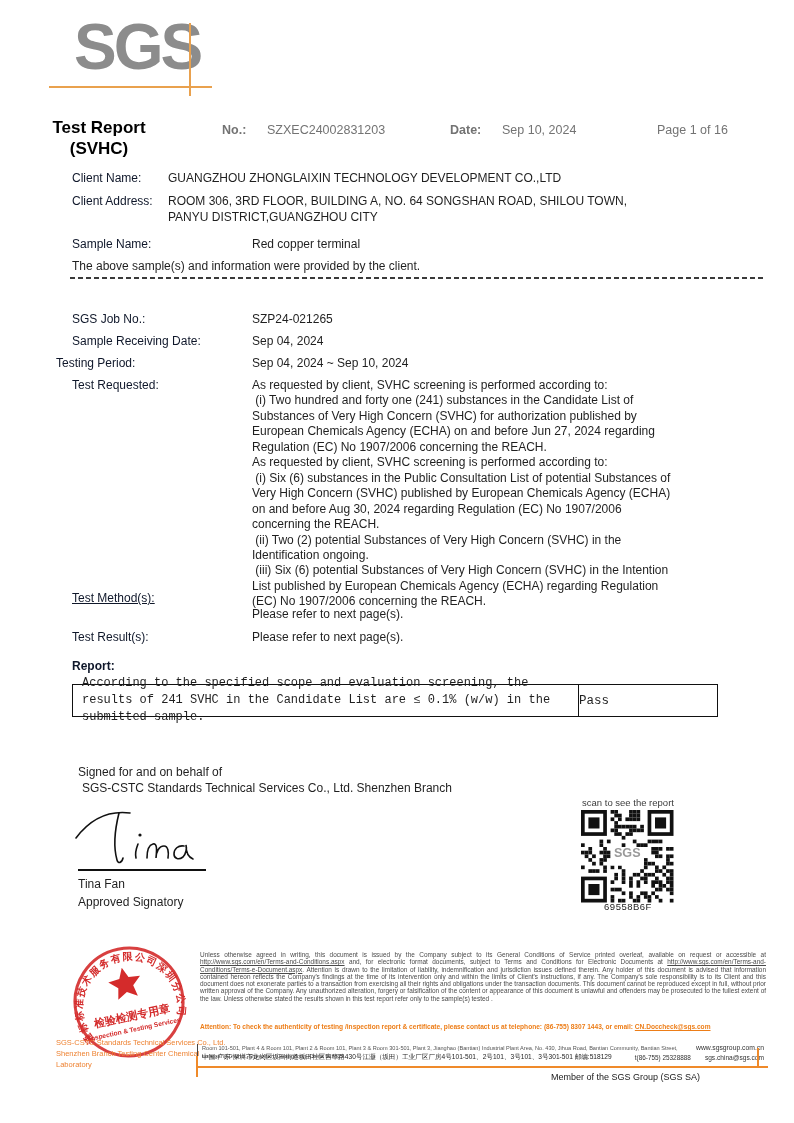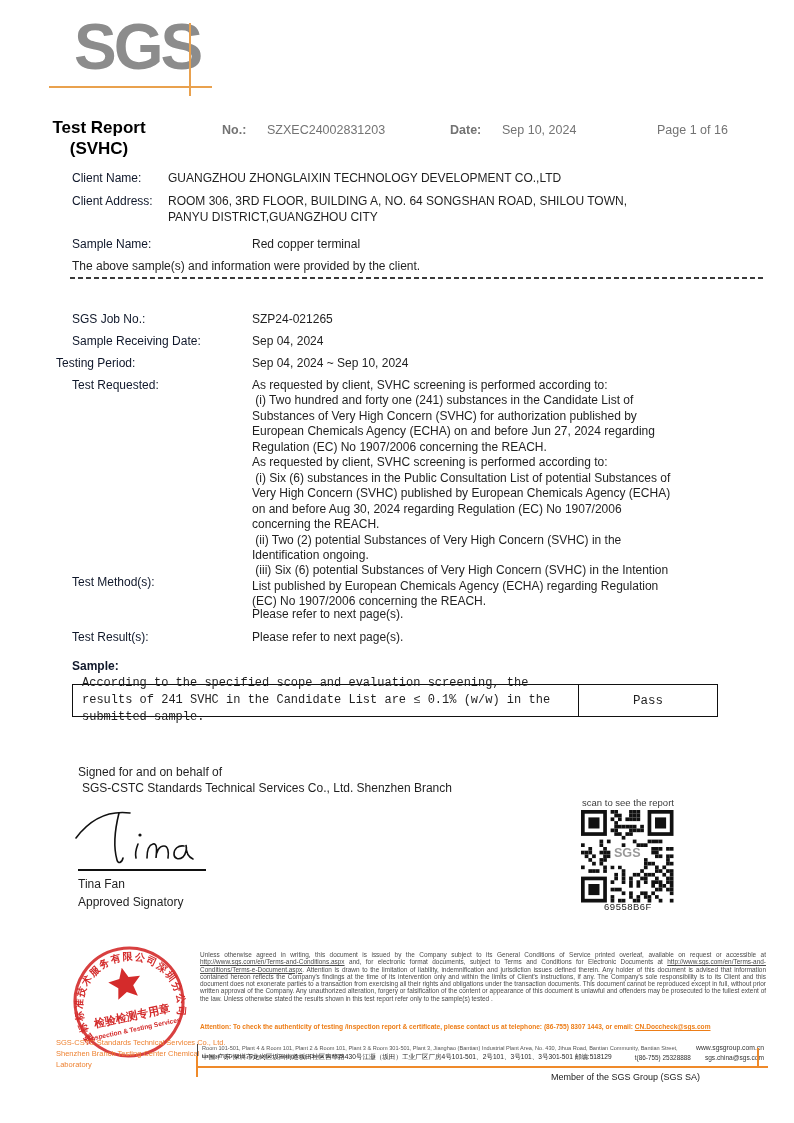--- a/index.html
+++ b/index.html
@@ -29,21 +29,21 @@
   .row-val { font-size:12px; color:#1f1f1f; }
   .dashes { left:70px; top:277px; width:694px; height:2px;
             background:repeating-linear-gradient(90deg,#3a3a3a 0 5px,transparent 5px 8px); }
   .req-lines div { font-size:12px; line-height:15.45px; white-space:pre; }
 
   
   .sum-table { left:72px; top:684px; width:646px; height:33px; border:1.5px solid #111;
                display:flex;font-family:Liberation Mono, monospace; }
   .sum-cell-text { width:506px; border-right:1.5px solid #111; padding:5px 9px;
                    font-size:12px; line-height:17px; display:flex; align-items:center; }
-  .sum-cell-result { flex:1; display:flex; align-items:center; justify-content:center;
+  .sum-cell-result { flex:1; display:flex; align-items:center; 
                      font-size:12.5px; }
 
   
   .sig-line { left:78px; top:869px; width:128px; height:2px; background:#111; }
 
   
   .qr-caption { left:568px; top:797px; width:120px; text-align:center; font-size:9.5px; color:#3c3c3c; }
   .qr-code-text { left:568px; top:901px; width:120px; text-align:center; font-size:9.5px;
                   color:#222; letter-spacing:0.5px; }
 
@@ -117,26 +117,26 @@
       <div>Very High Concern (SVHC) published by European Chemicals Agency (ECHA)</div>
       <div>on and before Aug 30, 2024 regarding Regulation (EC) No 1907/2006</div>
       <div>concerning the REACH.</div>
       <div> (ii) Two (2) potential Substances of Very High Concern (SVHC) in the</div>
       <div>Identification ongoing.</div>
       <div> (iii) Six (6) potential Substances of Very High Concern (SVHC) in the Intention</div>
       <div>List published by European Chemicals Agency (ECHA) regarding Regulation</div>
       <div>(EC) No 1907/2006 concerning the REACH.</div>
     </div>
 
-  <div class="abs row-label" style="left:72px; top:575px;">Test Method(s):</div>
+  <div class="abs row-label" style="left:72px; top:591px;text-decoration:underline;">Test Method(s):</div>
   <div class="abs row-val" style="left:252px; top:607px;">Please refer to next page(s).</div>
   <div class="abs row-label" style="left:72px; top:630px;">Test Result(s):</div>
   <div class="abs row-val" style="left:252px; top:630px;">Please refer to next page(s).</div>
 
-  <div class="abs row-label b" style="left:72px; top:659px;">Sample:</div>
+  <div class="abs row-label b" style="left:72px; top:659px;">Report:</div>
   <div class="abs sum-table">
     <div class="sum-cell-text">
       <span>According to the specified scope and evaluation screening, the results of 241 SVHC in the Candidate List are ≤ 0.1% (w/w) in the submitted sample.</span>
     </div>
     <div class="sum-cell-result">
       <span>Pass</span>
     </div>
   </div>
 
   <div class="abs row-val" style="left:78px; top:765px;">Signed for and on behalf of</div>

